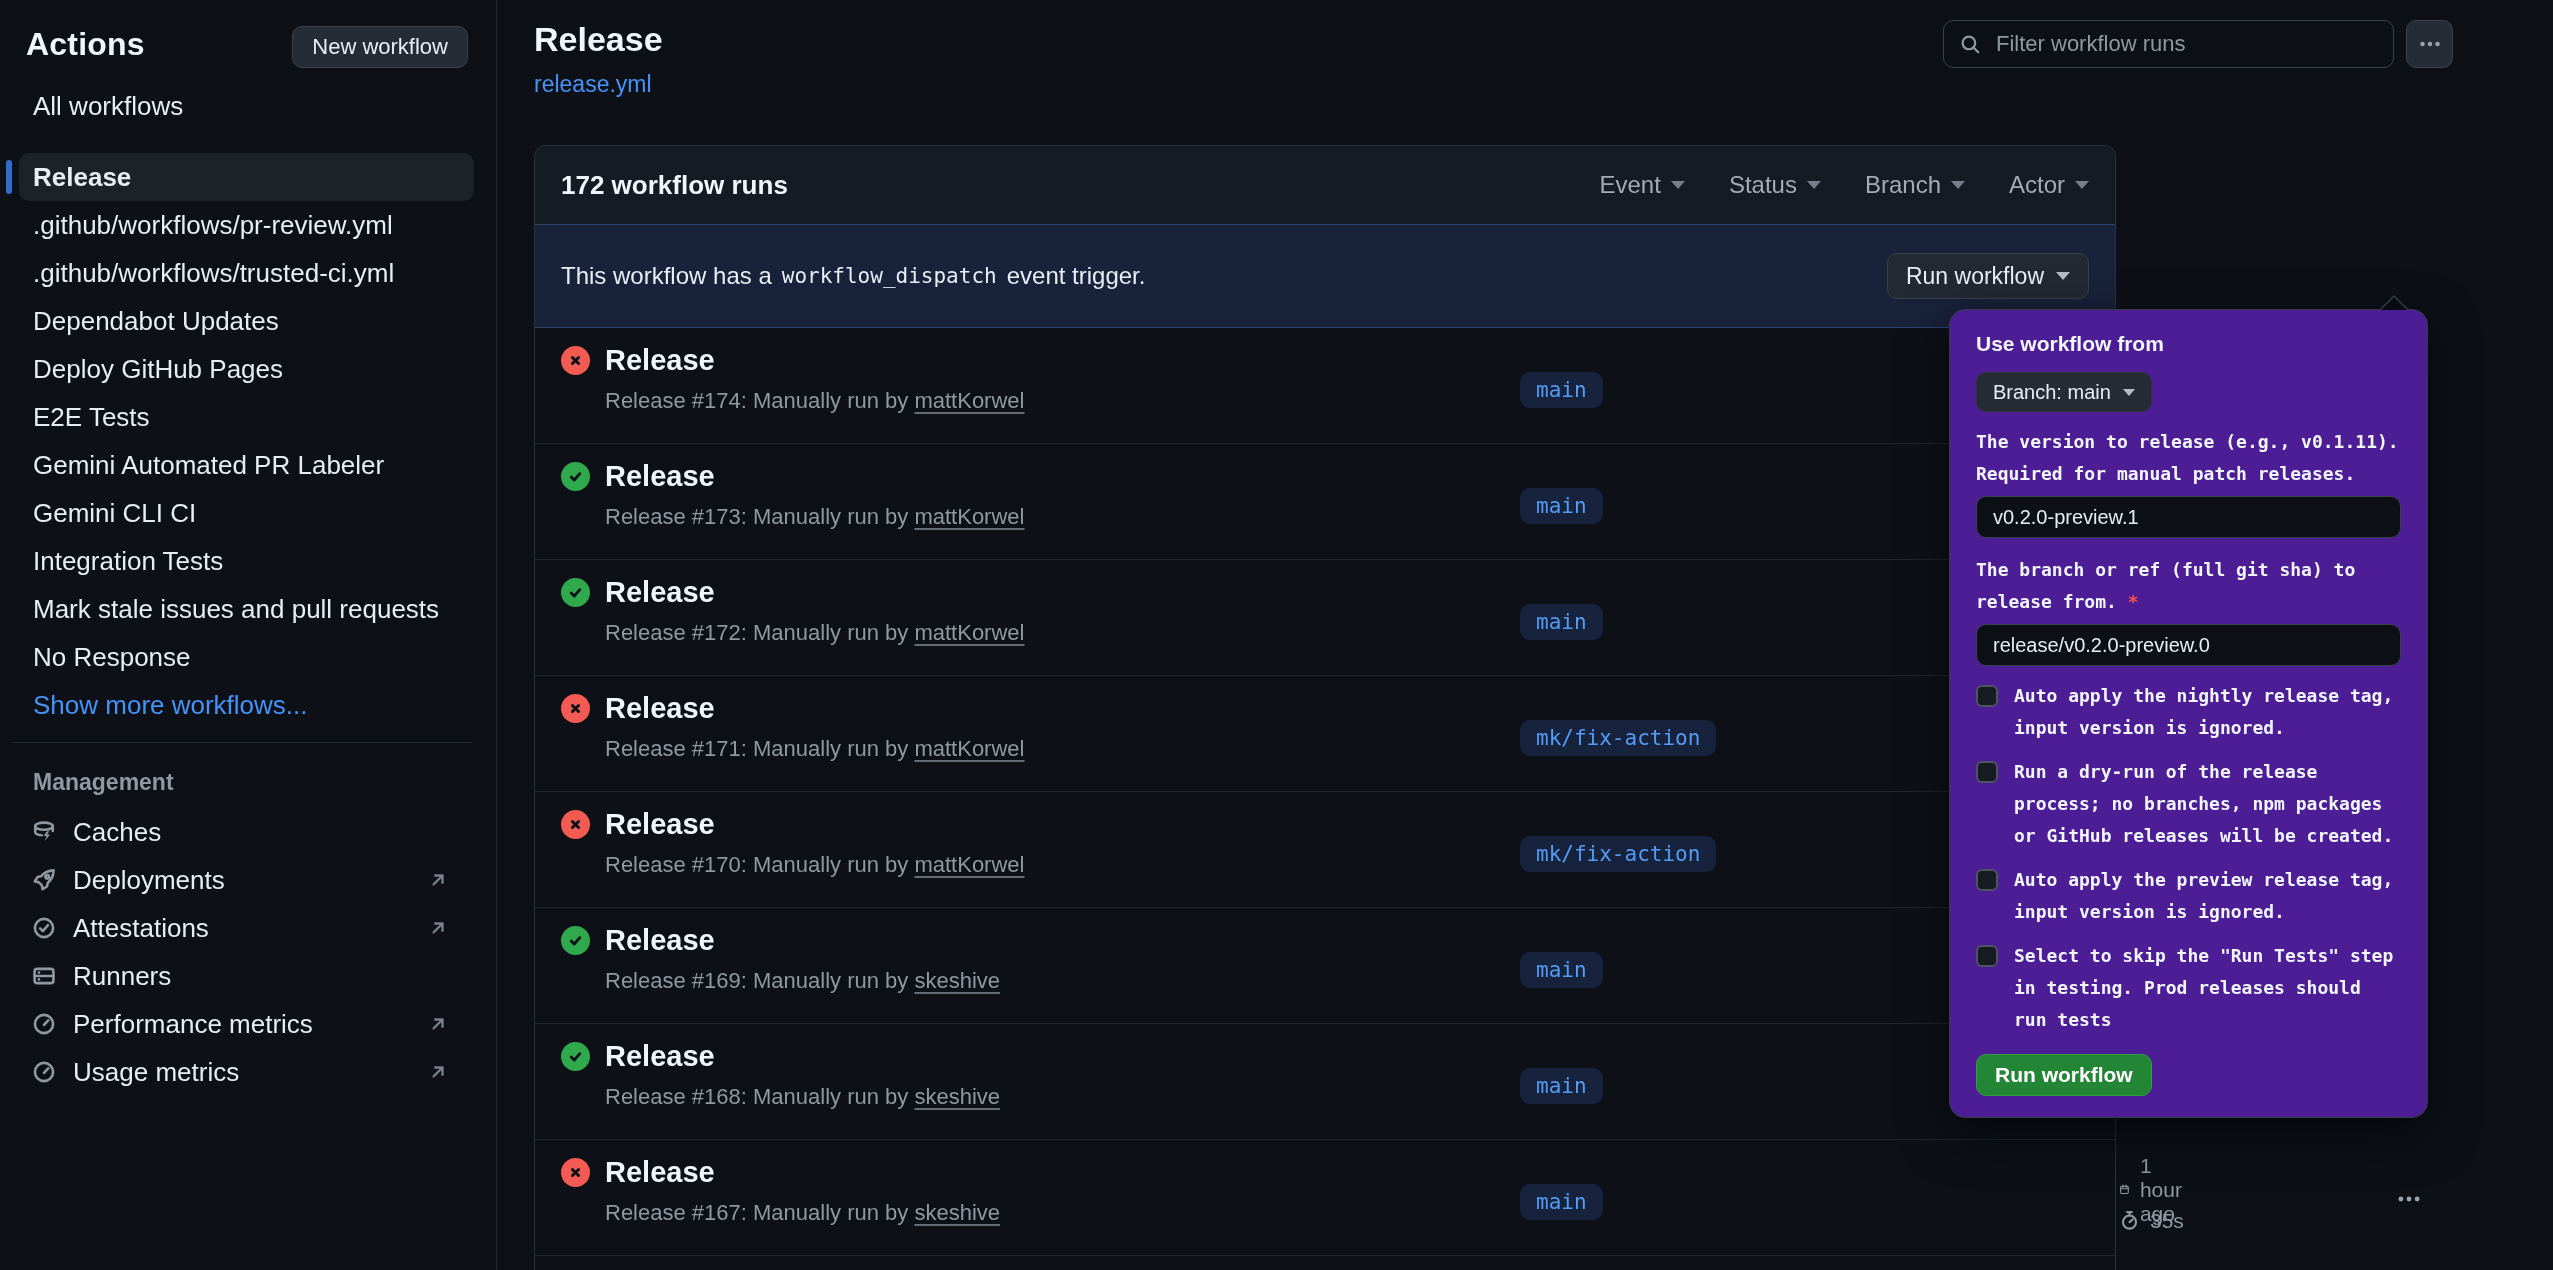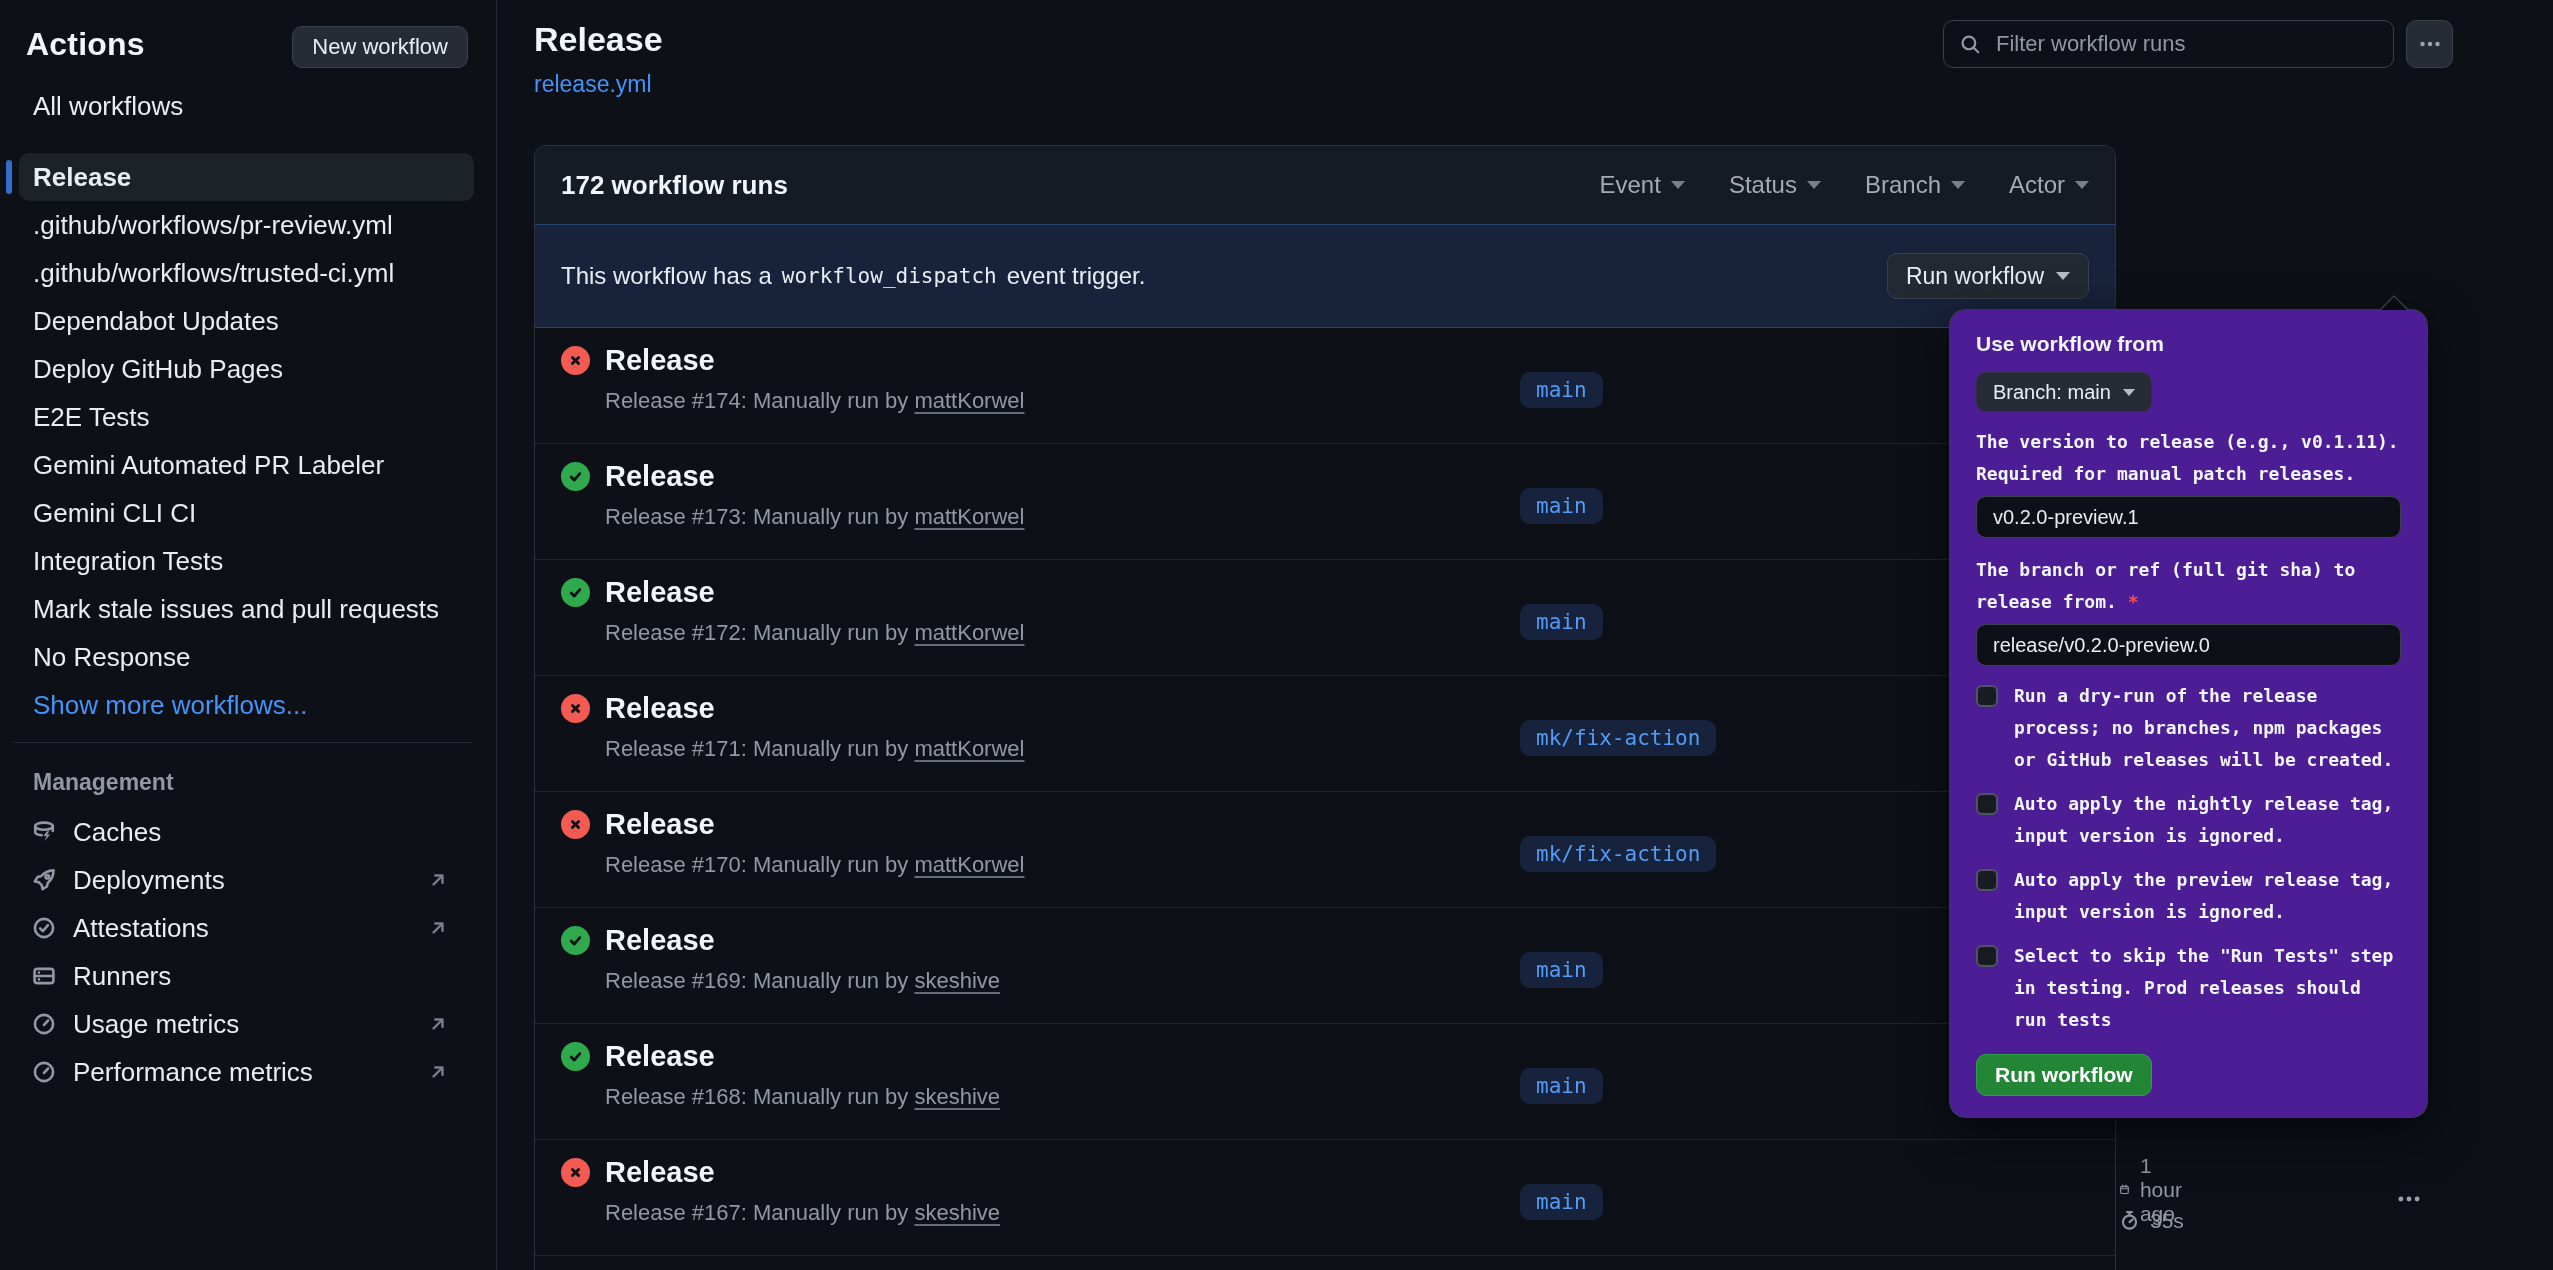--- a/index.html
+++ b/index.html
@@ -266,33 +266,33 @@
           <use href="#server-icon"></use>
         </svg>
         <span>Runners</span>
 
       </div>
 
       <div class="mg-item">
         <svg class="ic">
           <use href="#meter-icon"></use>
         </svg>
-        <span>Usage metrics</span>
+        <span>Performance metrics</span>
         <span class="ext">
           <svg class="ic">
             <use href="#arrow-up-right-icon"></use>
           </svg>
         </span>
       </div>
 
       <div class="mg-item">
         <svg class="ic">
           <use href="#meter-icon"></use>
         </svg>
-        <span>Performance metrics</span>
+        <span>Usage metrics</span>
         <span class="ext">
           <svg class="ic">
             <use href="#arrow-up-right-icon"></use>
           </svg>
         </span>
       </div>
     </nav>
 </aside>
 
 <main class="main">
@@ -516,26 +516,26 @@
     <span>The branch or ref (full git sha) to release from.</span>
     <span> </span>
     <span class="req">*</span>
   </div>
   <input class="dlg-input" value="release/v0.2.0-preview.0" style="">
 
   <div>
 
       <div class="cb-row">
         <span class="cb"></span>
-        <span class="cb-label">Run a dry-run of the release process; no branches, npm packages or GitHub releases will be created.</span>
+        <span class="cb-label">Auto apply the nightly release tag, input version is ignored.</span>
       </div>
 
       <div class="cb-row">
         <span class="cb"></span>
-        <span class="cb-label">Auto apply the nightly release tag, input version is ignored.</span>
+        <span class="cb-label">Run a dry-run of the release process; no branches, npm packages or GitHub releases will be created.</span>
       </div>
 
       <div class="cb-row">
         <span class="cb"></span>
         <span class="cb-label">Auto apply the preview release tag, input version is ignored.</span>
       </div>
 
       <div class="cb-row">
         <span class="cb"></span>
         <span class="cb-label">Select to skip the "Run Tests" step in testing. Prod releases should run tests</span>

